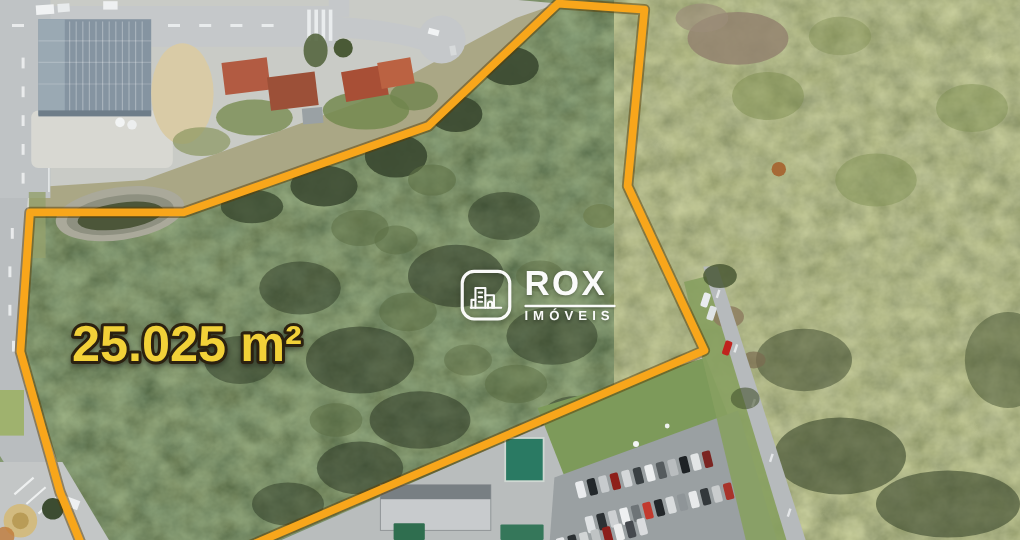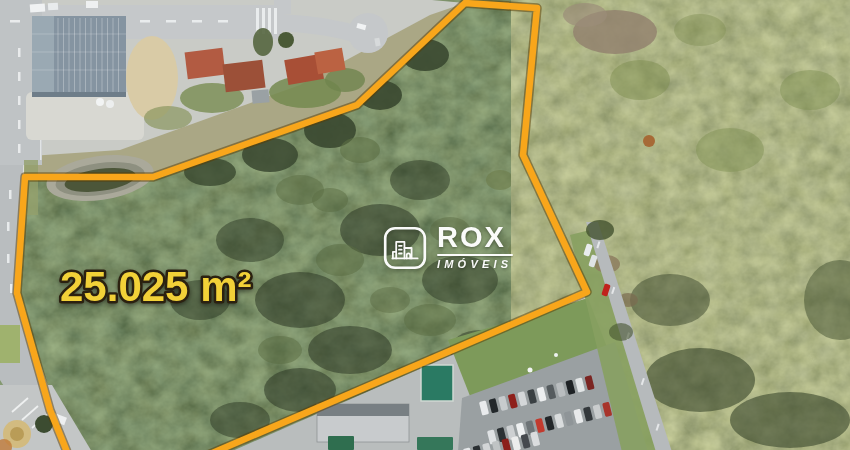--- a/index.html
+++ b/index.html
@@ -1,26 +1,26 @@
 <!DOCTYPE html>
 <html><head>
 <meta charset="utf-8">
 <style>
   html,body{margin:0;padding:0;width:850px;height:450px;overflow:hidden;background:#3c4a33;}
   .stage{position:relative;width:850px;height:450px;overflow:hidden;font-family:"Liberation Sans",sans-serif;}
   .stage svg.scene{position:absolute;left:0;top:0;}
   .area-label{filter:drop-shadow(0 2px 2px rgba(0,0,0,.45));font-family:"Liberation Sans",sans-serif;}
-  .watermark{position:absolute;left:383px;top:224px;display:flex;align-items:flex-end;gap:10px;color:#fff;
+  .watermark{position:absolute;left:383px;top:224px;display:flex;align-items:flex-start;gap:10px;color:#fff;
              opacity:.97;text-shadow:0 1px 3px rgba(0,0,0,.35);}
   .wm-icon{filter:drop-shadow(0 1px 2px rgba(0,0,0,.3));}
   .wm-text{display:flex;flex-direction:column;}
   .wm-brand{font-size:29px;font-weight:bold;letter-spacing:2px;line-height:.95;}
   .wm-rule{height:2.5px;background:#fff;width:76px;margin:2px 0 3px 0;border-radius:1px;
            box-shadow:0 1px 2px rgba(0,0,0,.3);}
-  .wm-sub{font-size:11px;letter-spacing:4.2px;font-weight:bold;line-height:1;font-style:italic;}
+  .wm-sub{font-size:11px;letter-spacing:4.2px;font-weight:bold;line-height:1;}
 </style>
 </head>
 <body>
 
 <div class="stage">
 <svg class="scene" width="850" height="450" viewBox="0 0 850 450">
   <defs>
     <filter id="fDark" x="-5%" y="-5%" width="110%" height="110%">
       <feTurbulence type="fractalNoise" baseFrequency="0.045 0.05" numOctaves="4" seed="11" result="n"></feTurbulence>
       <feColorMatrix in="n" type="matrix" values="0.20 0.10 0 0 0.05  0.26 0.10 0 0 0.10  0.16 0.04 0 0 0.04  0 0 0 0 1"></feColorMatrix>

